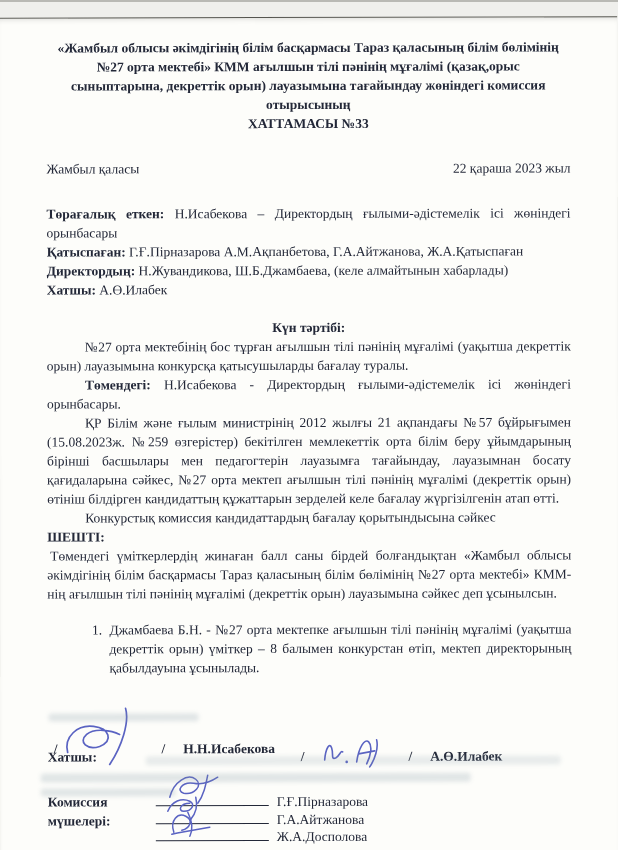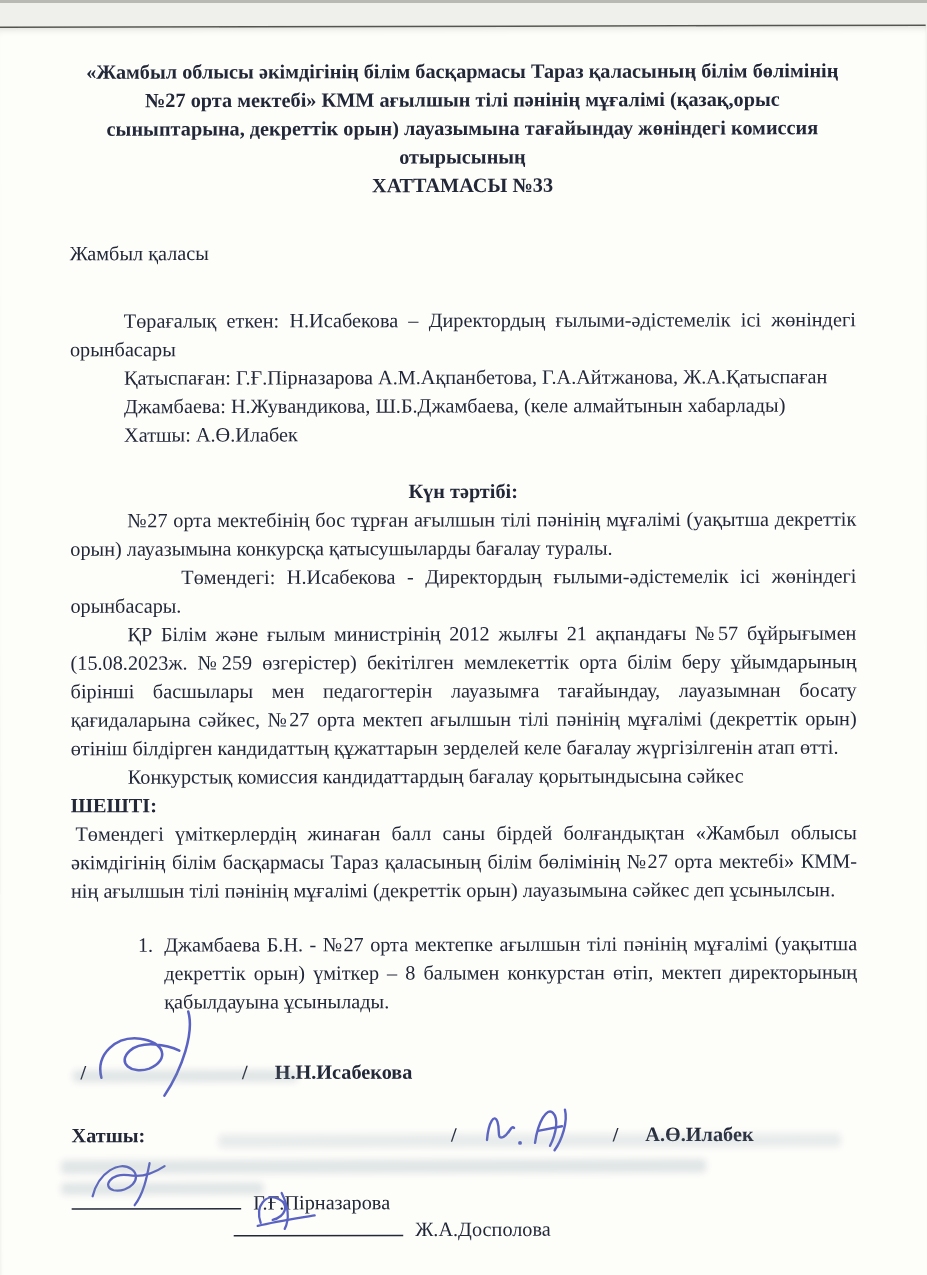--- a/index.html
+++ b/index.html
@@ -30,21 +30,21 @@
   }
   .protocol-number{
     font-weight:bold;text-align:center;margin-top:0;
   }
   .place-date{
     display:flex;justify-content:space-between;
     margin-top:26px;
   }
   .meta-block{margin-top:26px;}
   .meta-row{text-align:justify;}
-  .lbl{font-weight:normal;margin-left:36px;}
+  .lbl{font-weight:bold;}
   .agenda-heading{
     font-weight:bold;text-align:center;margin-top:19px;
   }
   p.body-par{
     margin:0;text-align:justify;text-indent:38px;
   }
   .decision-label{font-weight:bold;}
   p.decision-text{
     margin:0;text-align:justify;text-indent:3px;
   }
@@ -88,31 +88,32 @@
 <div class="scanner-strip"></div>
 
 <div class="page">
   <div class="content">
 
     <div class="doc-title">«Жамбыл облысы әкімдігінің білім басқармасы  Тараз қаласының білім бөлімінің  №27 орта мектебі»  КММ ағылшын тілі пәнінің мұғалімі (қазақ,орыс сыныптарына, декреттік орын) лауазымына тағайындау жөніндегі комиссия отырысының</div>
     <div class="protocol-number">ХАТТАМАСЫ №33</div>
 
     <div class="place-date">
       <span>Жамбыл қаласы</span>
+      <span>22 қараша  2023 жыл</span>
     </div>
 
     <div class="meta-block">
       <div class="meta-row">
         <span class="lbl">Төрағалық еткен:</span><span> Н.Исабекова – Директордың ғылыми-әдістемелік ісі жөніндегі орынбасары</span>
       </div>
       <div class="meta-row">
         <span class="lbl">Қатыспаған:</span><span> Г.Ғ.Пірназарова А.М.Ақпанбетова, Г.А.Айтжанова, Ж.А.Қатыспаған</span>
       </div>
       <div class="meta-row">
-        <span class="lbl">Джамбаева:</span><span> Н.Жувандикова,  Ш.Б.Джамбаева, (келе алмайтынын хабарлады)</span>
+        <span class="lbl">Директордың:</span><span> Н.Жувандикова,  Ш.Б.Джамбаева, (келе алмайтынын хабарлады)</span>
       </div>
       <div class="meta-row">
         <span class="lbl">Хатшы:</span><span> А.Ө.Илабек</span>
       </div>
     </div>
 
     <div class="agenda-heading">Күн тәртібі:</div>
 
     <p class="body-par">№27 орта мектебінің бос тұрған ағылшын тілі пәнінің мұғалімі (уақытша декреттік орын) лауазымына конкурсқа  қатысушыларды бағалау  туралы.</p>
 
@@ -134,47 +135,58 @@
 
       <div class="sig-row">
         <span class="slash">/</span>
         <span class="sig-slot">
           <svg width="86" height="64" viewBox="0 0 86 64" style="left:-2px;top:-48px;">
             <path class="ink" stroke-width="1.7" d="M6,48 C2,32 16,20 32,22 C48,24 52,36 38,42 C26,46 16,38 25,30 C33,23 50,26 58,30"></path>
             <path class="ink" stroke-width="1.7" d="M64,4 C68,18 60,42 48,60"></path>
           </svg>
         </span>
         <span class="slash">/</span>
-        <span style="padding-left:12px;">Н.Н.Исабекова</span>
+        <span style="padding-left:12px;margin-top:34px;">Н.Н.Исабекова</span>
       </div>
 
       <div class="sig-row">
         <span style="width:247px;flex:none;">Хатшы:</span>
         <span class="slash">/</span>
         <span class="sig-slot">
           <svg width="74" height="36" viewBox="0 0 74 36" style="left:8px;top:-26px;">
             <path class="ink" stroke-width="1.6" d="M6,26 C7,14 11,8 13,14 C15,20 12,26 17,24 C21,22 22,16 24,18"></path>
             <circle cx="28" cy="28" r="1.3" fill="#5a63c2" stroke="none"></circle>
             <path class="ink" stroke-width="1.6" d="M38,28 C40,14 46,4 50,8 C54,12 52,22 48,30 M40,20 L56,17"></path>
             <path class="ink" stroke-width="1.6" d="M58,6 C60,14 56,26 51,33"></path>
           </svg>
         </span>
         <span class="slash">/</span>
         <span style="padding-left:12px;">А.Ө.Илабек</span>
       </div>
 
       <div style="margin-top:20px;">
         <div class="member-row">
+          <span class="member-label-slot">Комиссия мүшелері:</span>
           <span class="member-line">
             <svg width="62" height="34" viewBox="0 0 62 34" style="top:-20px;">
               <path class="ink" stroke-width="1.5" d="M6,26 C10,10 24,2 32,8 C40,14 30,24 20,22 C12,20 18,10 30,12 C40,14 48,10 54,6"></path>
               <path class="ink" stroke-width="1.5" d="M44,4 C42,14 40,24 34,32"></path>
             </svg>
           </span>
           <span class="member-name">Г.Ғ.Пірназарова</span>
+        </div>
+        <div class="member-row">
+          <span class="member-label-slot"></span>
+          <span class="member-line">
+            <svg width="56" height="28" viewBox="0 0 56 28" style="top:-16px;">
+              <path class="ink" stroke-width="1.5" d="M4,18 C8,8 18,4 26,8 C32,11 28,18 20,18 C14,18 16,10 26,10"></path>
+              <path class="ink" stroke-width="1.5" d="M32,4 C34,12 32,20 27,26"></path>
+            </svg>
+          </span>
+          <span class="member-name">Г.А.Айтжанова</span>
         </div>
         <div class="member-row">
           <span class="member-line" style="margin-left:108px;">
             <svg width="56" height="30" viewBox="0 0 56 30" style="top:-18px;">
               <path class="ink" stroke-width="1.5" d="M10,24 C6,12 14,4 22,8 C30,12 26,20 18,22"></path>
               <path class="ink" stroke-width="1.5" d="M24,4 C28,12 30,20 26,28"></path>
               <path class="ink" stroke-width="1.5" d="M8,26 C20,23 34,21 46,19"></path>
             </svg>
           </span>
           <span class="member-name">Ж.А.Досполова</span>

